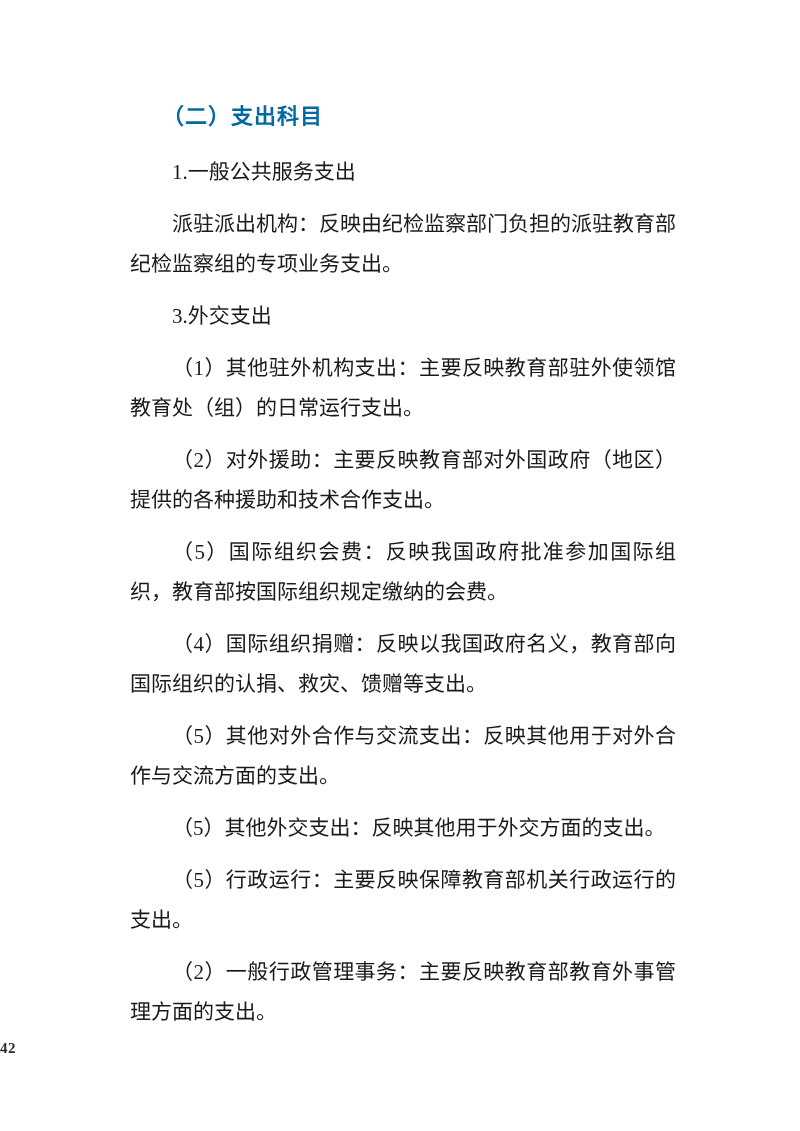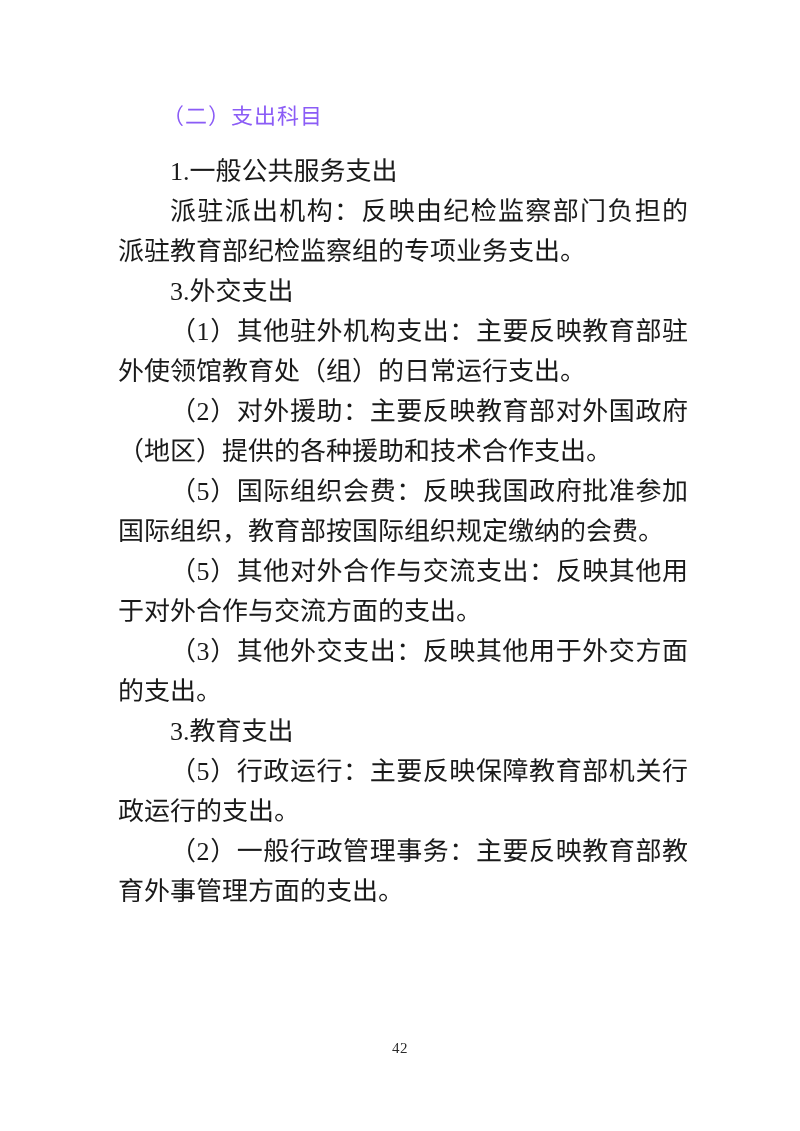--- a/index.html
+++ b/index.html
@@ -17,64 +17,65 @@
     color: #1a1a1a;
   }
   .doc {
     position: absolute;
     left: 118px;
     top: 97px;
     width: 570px;
   }
   .heading {
     font-size: 22px;
-    font-weight: 400;
+    font-weight: 700;
     line-height: 40px;
     margin: 0 0 15px 0;
     text-indent: 2em;
     letter-spacing: 1px;
-    color: #8b5cf6;
+    color: #0369a1;
   }
   .paragraphs p {
-    font-size: 26px;
+    font-size: 21px;
     line-height: 40px;
-    margin: 0;
+    margin: 12px;
     text-indent: 2em;
     text-align: justify;
     text-justify: inter-ideograph;
     letter-spacing: 0;
     word-break: break-all;
     color: #1a1a1a;
   }
   .page-number {
     position: absolute;
     top: 1038px;
     left: 0;
     width: 100%;
-    text-align: center;
+    text-align: left;
     font-size: 15px;
     line-height: 20px;
     color: #2b2b2b;
     letter-spacing: 0.5px;
+    font-weight: bold;
   }
 </style>
 </head>
 <body>
 
 <div class="page">
   <div class="doc">
     <h2 class="heading">（二）支出科目</h2>
     <div class="paragraphs">
         <p>1.一般公共服务支出</p>
         <p>派驻派出机构：反映由纪检监察部门负担的派驻教育部纪检监察组的专项业务支出。</p>
         <p>3.外交支出</p>
         <p>（1）其他驻外机构支出：主要反映教育部驻外使领馆教育处（组）的日常运行支出。</p>
         <p>（2）对外援助：主要反映教育部对外国政府（地区）提供的各种援助和技术合作支出。</p>
         <p>（5）国际组织会费：反映我国政府批准参加国际组织，教育部按国际组织规定缴纳的会费。</p>
+        <p>（4）国际组织捐赠：反映以我国政府名义，教育部向国际组织的认捐、救灾、馈赠等支出。</p>
         <p>（5）其他对外合作与交流支出：反映其他用于对外合作与交流方面的支出。</p>
-        <p>（3）其他外交支出：反映其他用于外交方面的支出。</p>
-        <p>3.教育支出</p>
+        <p>（5）其他外交支出：反映其他用于外交方面的支出。</p>
         <p>（5）行政运行：主要反映保障教育部机关行政运行的支出。</p>
         <p>（2）一般行政管理事务：主要反映教育部教育外事管理方面的支出。</p>
       </div>
   </div>
   <div class="page-number">42</div>
 </div>
 
 </body></html>

